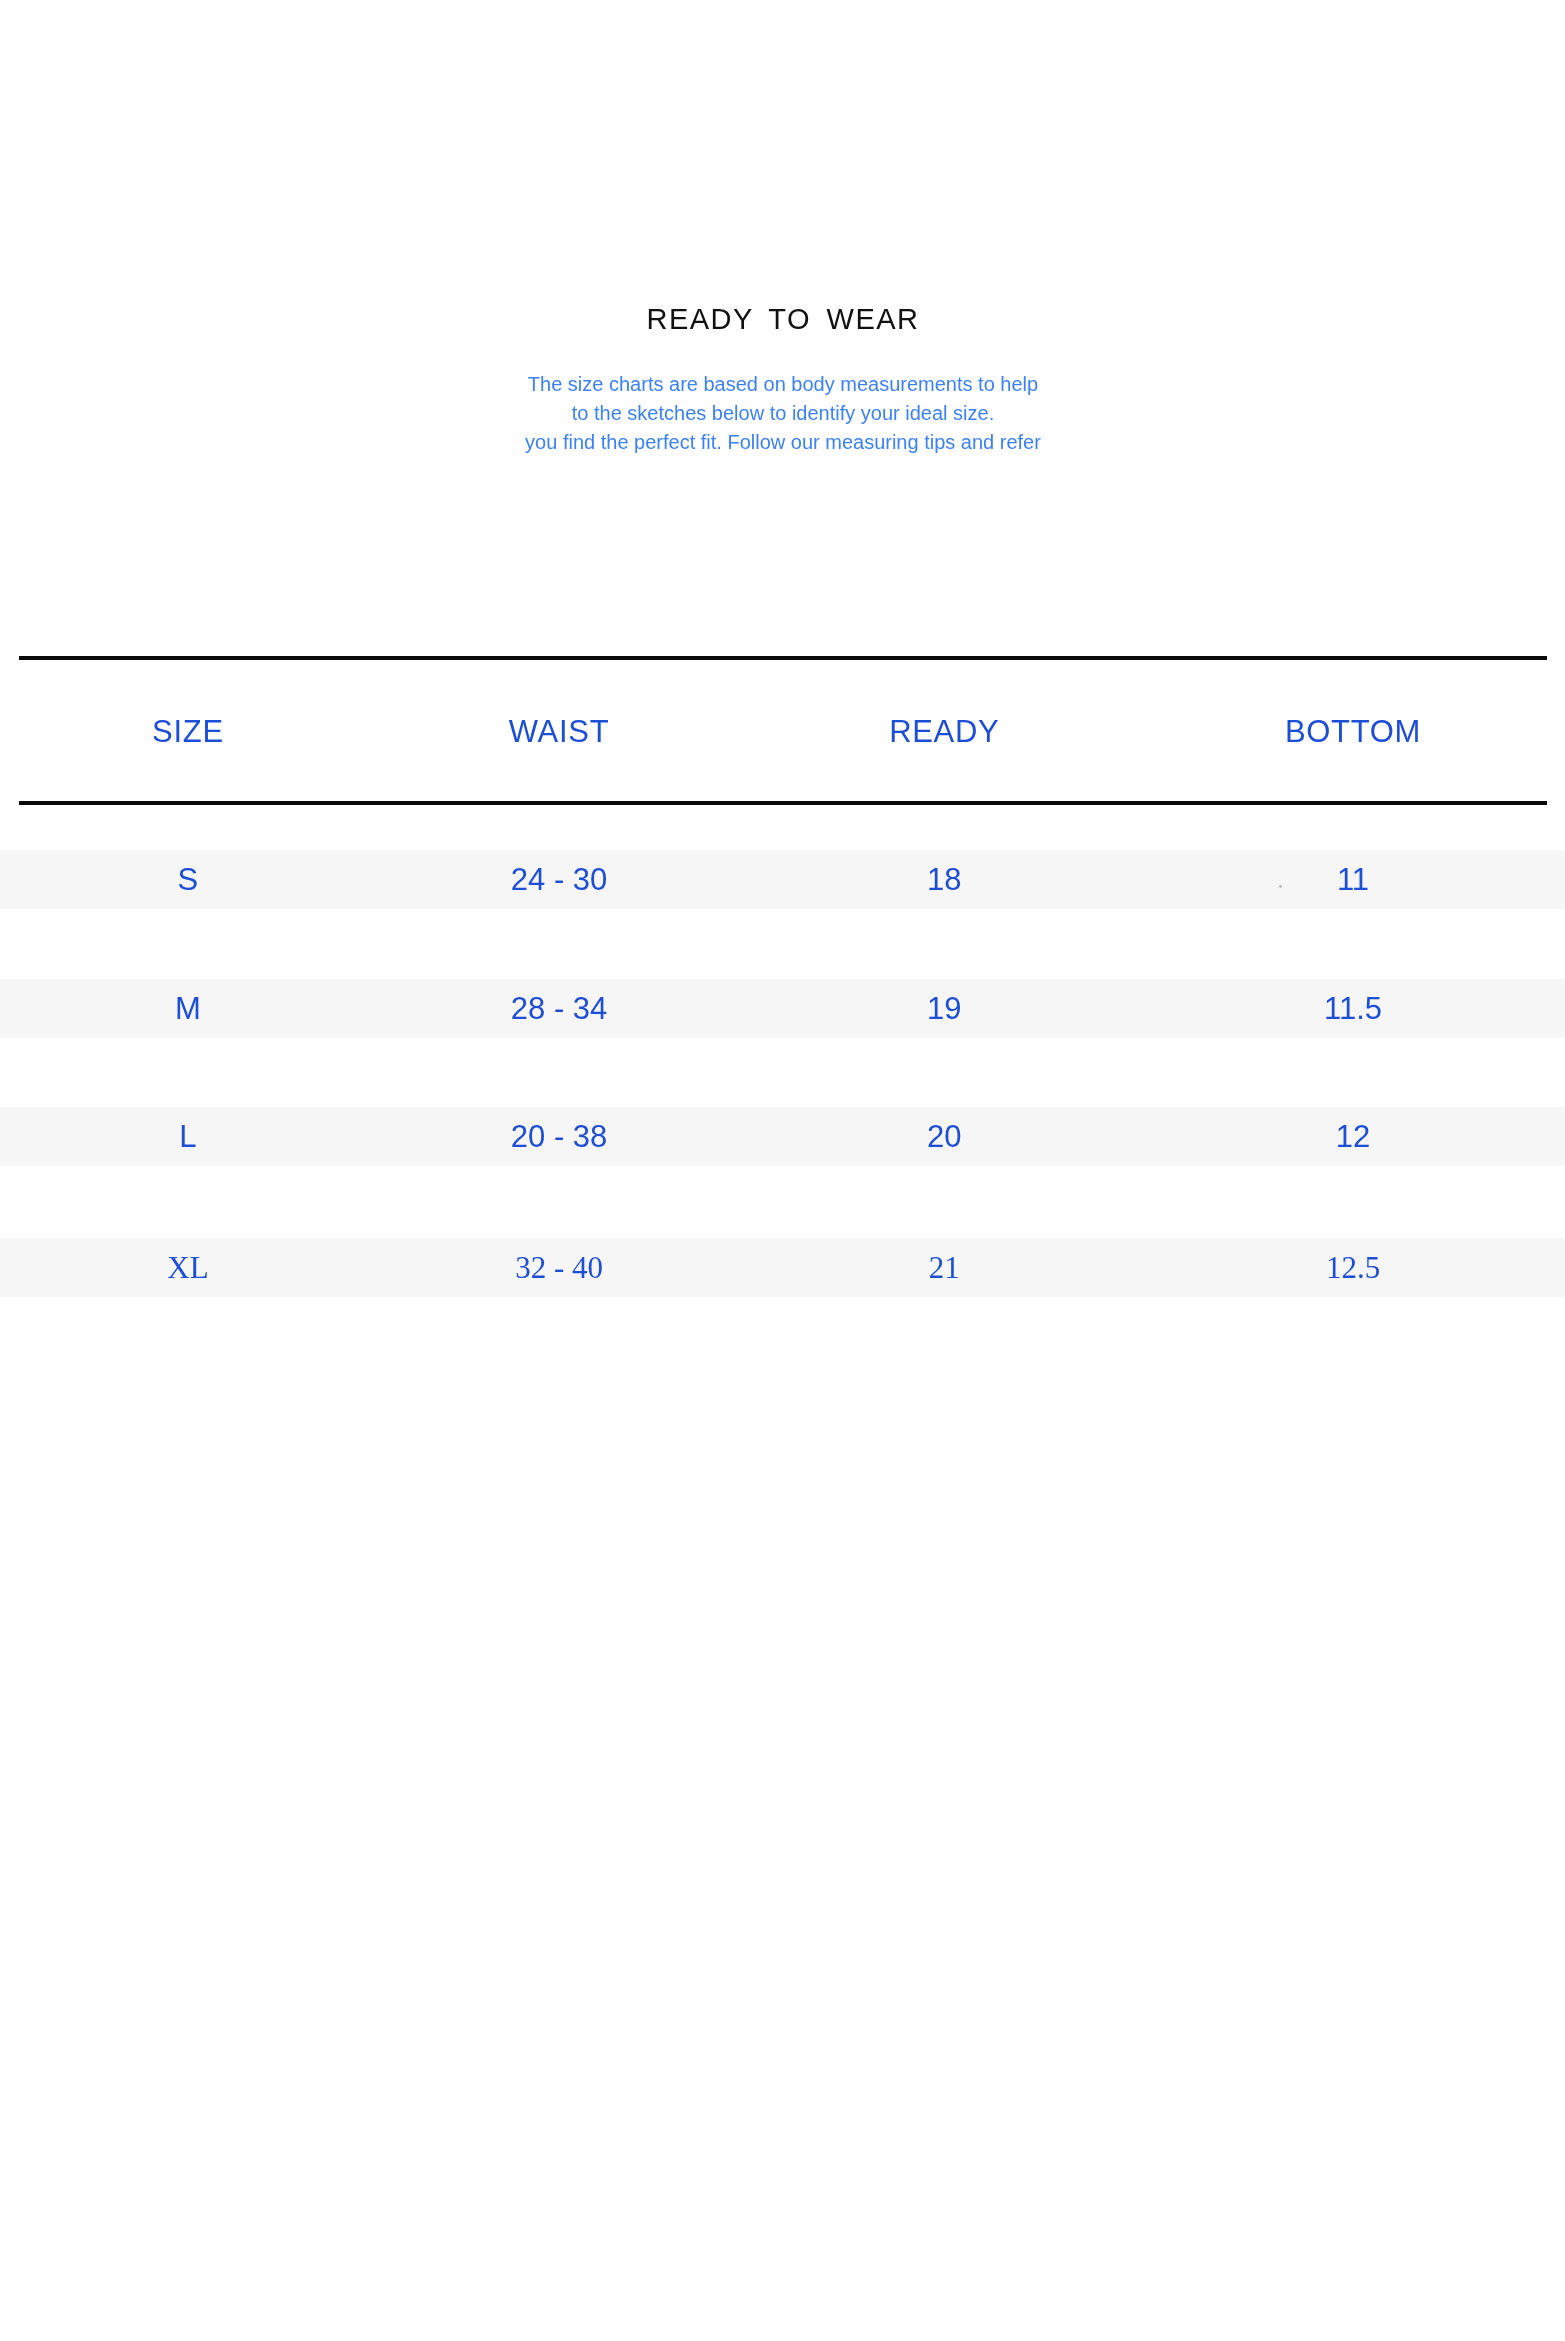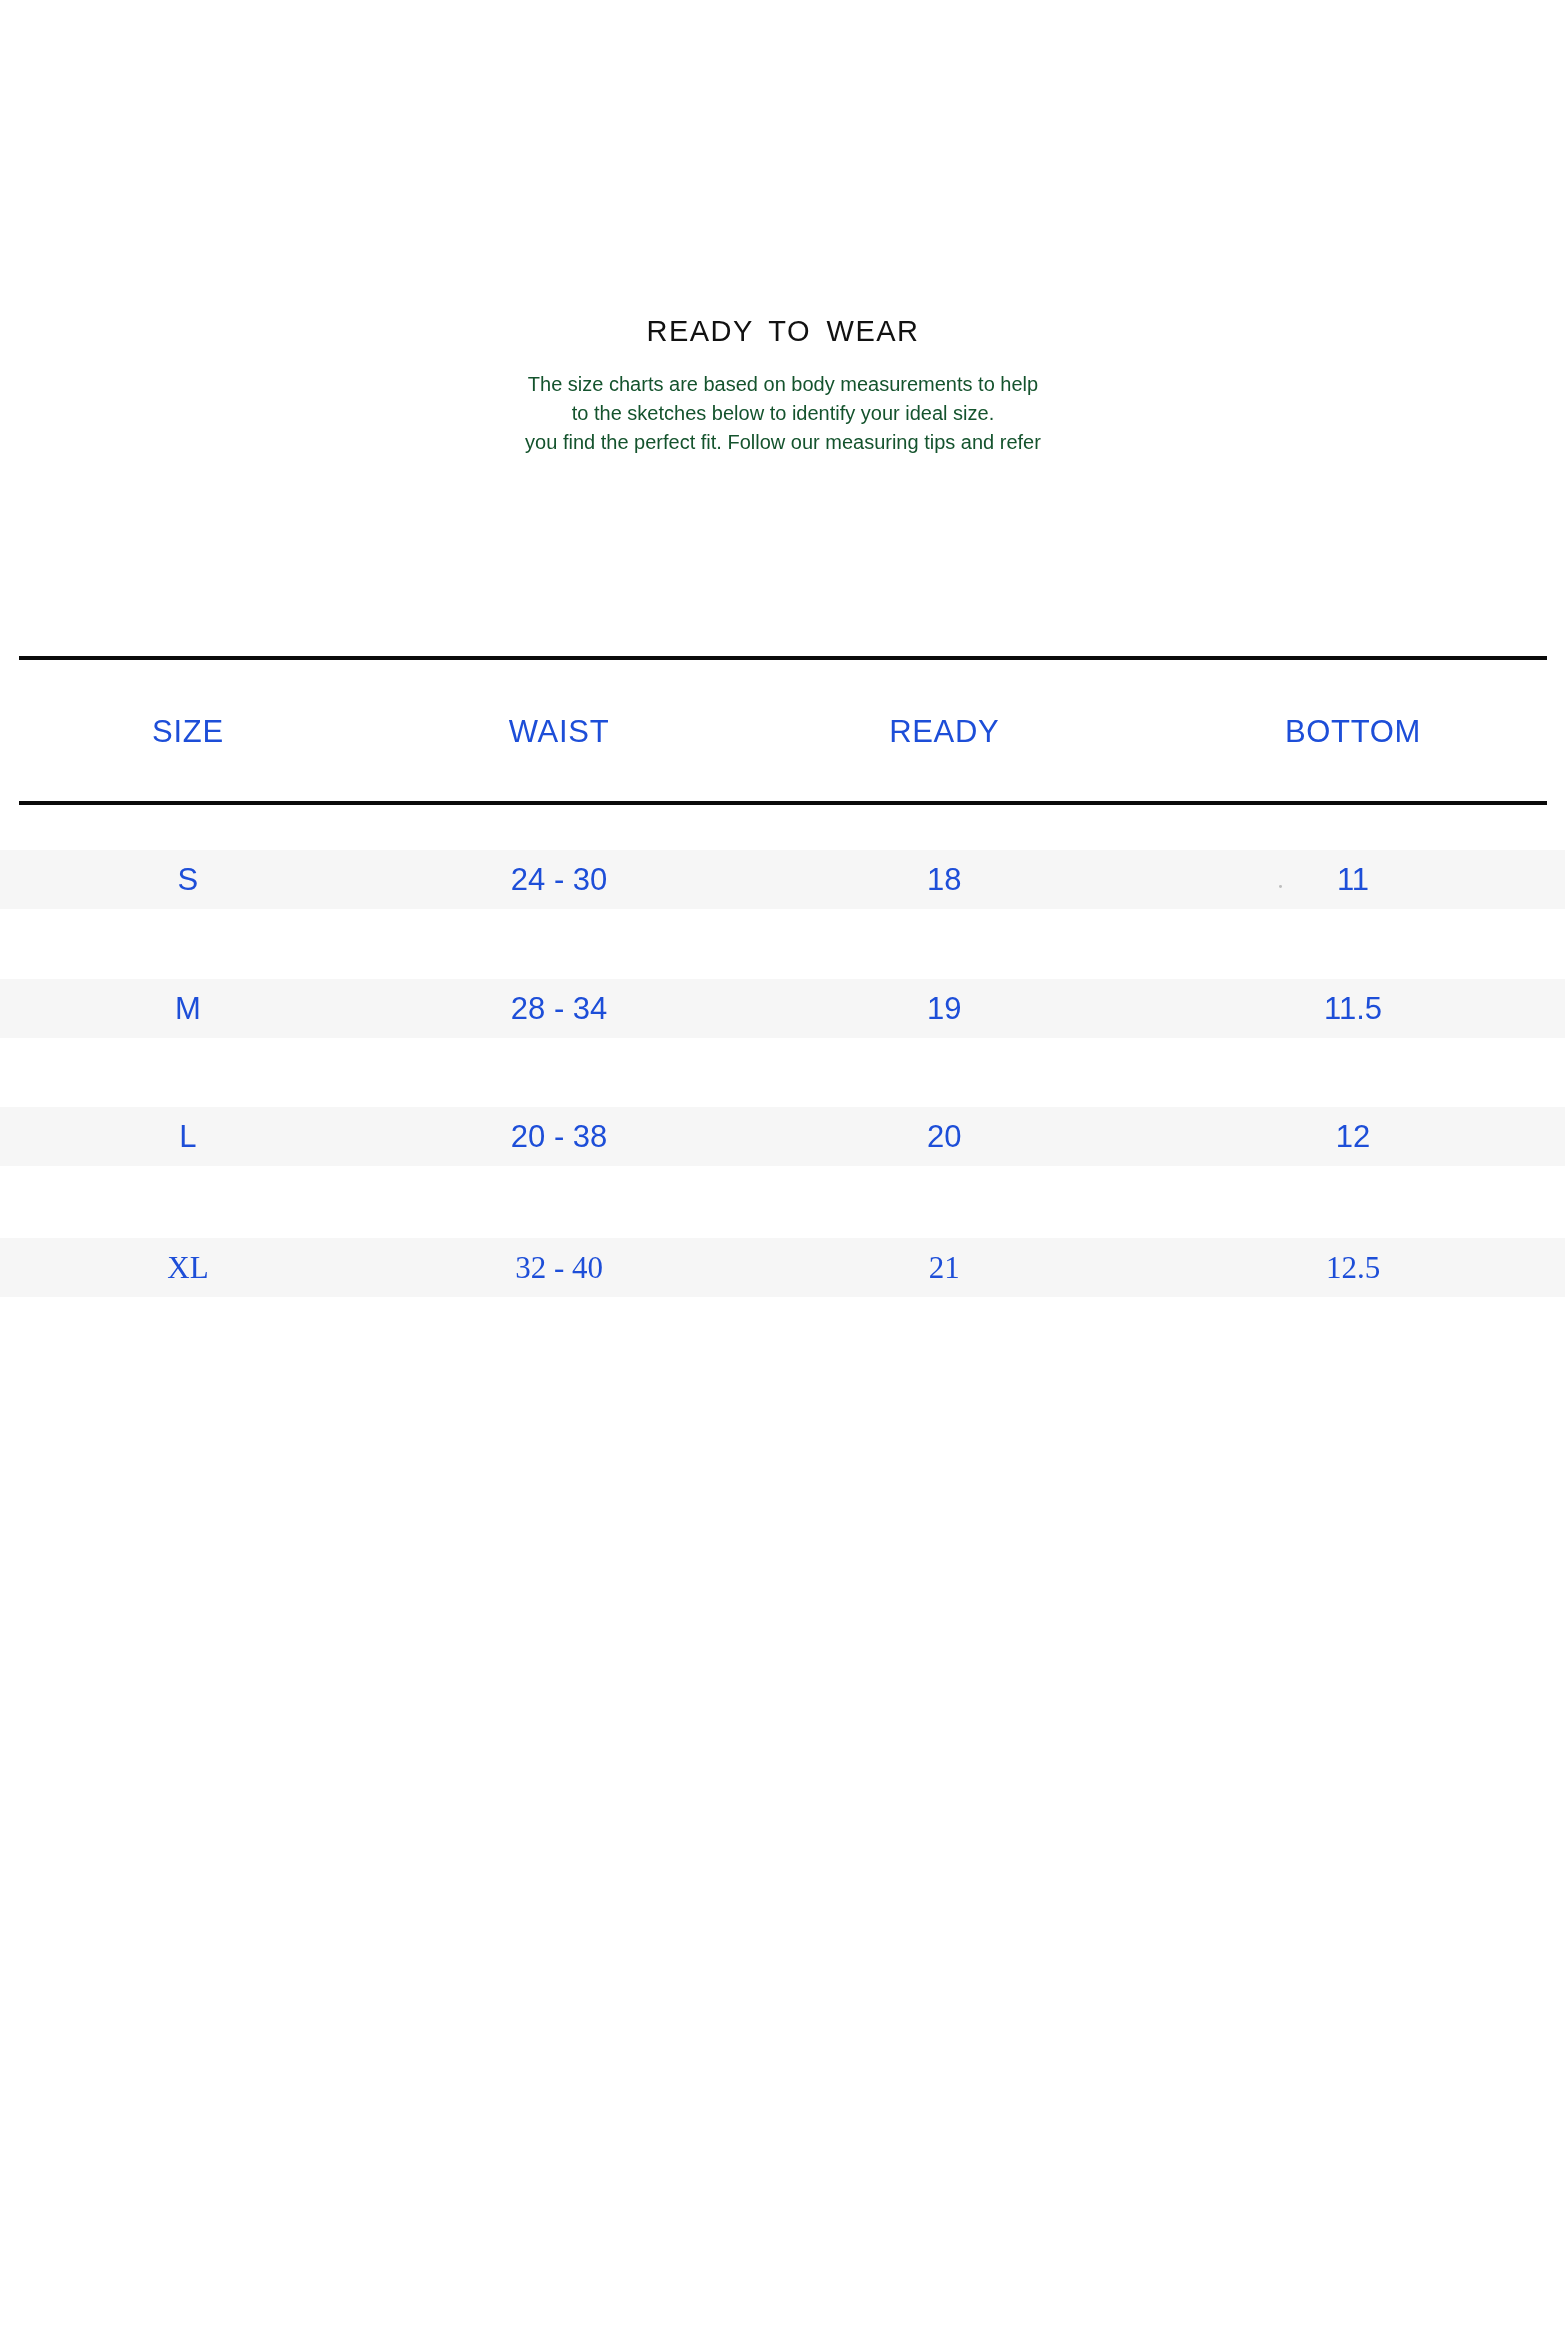--- a/index.html
+++ b/index.html
@@ -12,28 +12,27 @@
     overflow: hidden;
   }
   .page { position: absolute; inset: 0; }
 
   .title {
     position: absolute; top: 305px; left: 0; width: 100%;
     text-align: center;
     font-size: 29px; line-height: 29px;
     letter-spacing: 1.5px; word-spacing: 5.9px;
     color: #111111;
-    margin-top: 12px;
   }
 
   .intro {
     position: absolute; top: 370px; left: 0; width: 100%;
     text-align: center;
     font-size: 20px; line-height: 29px;
-    color: #14532d;
+    color: #3b82f6;
   }
 
   .rule {
     position: absolute; left: 19px; right: 19px; height: 4.4px;
     background: #0a0a0a;
   }
   .rule-top    { top: 656px; }
   .rule-bottom { top: 801px; }
 
   .table-header {

